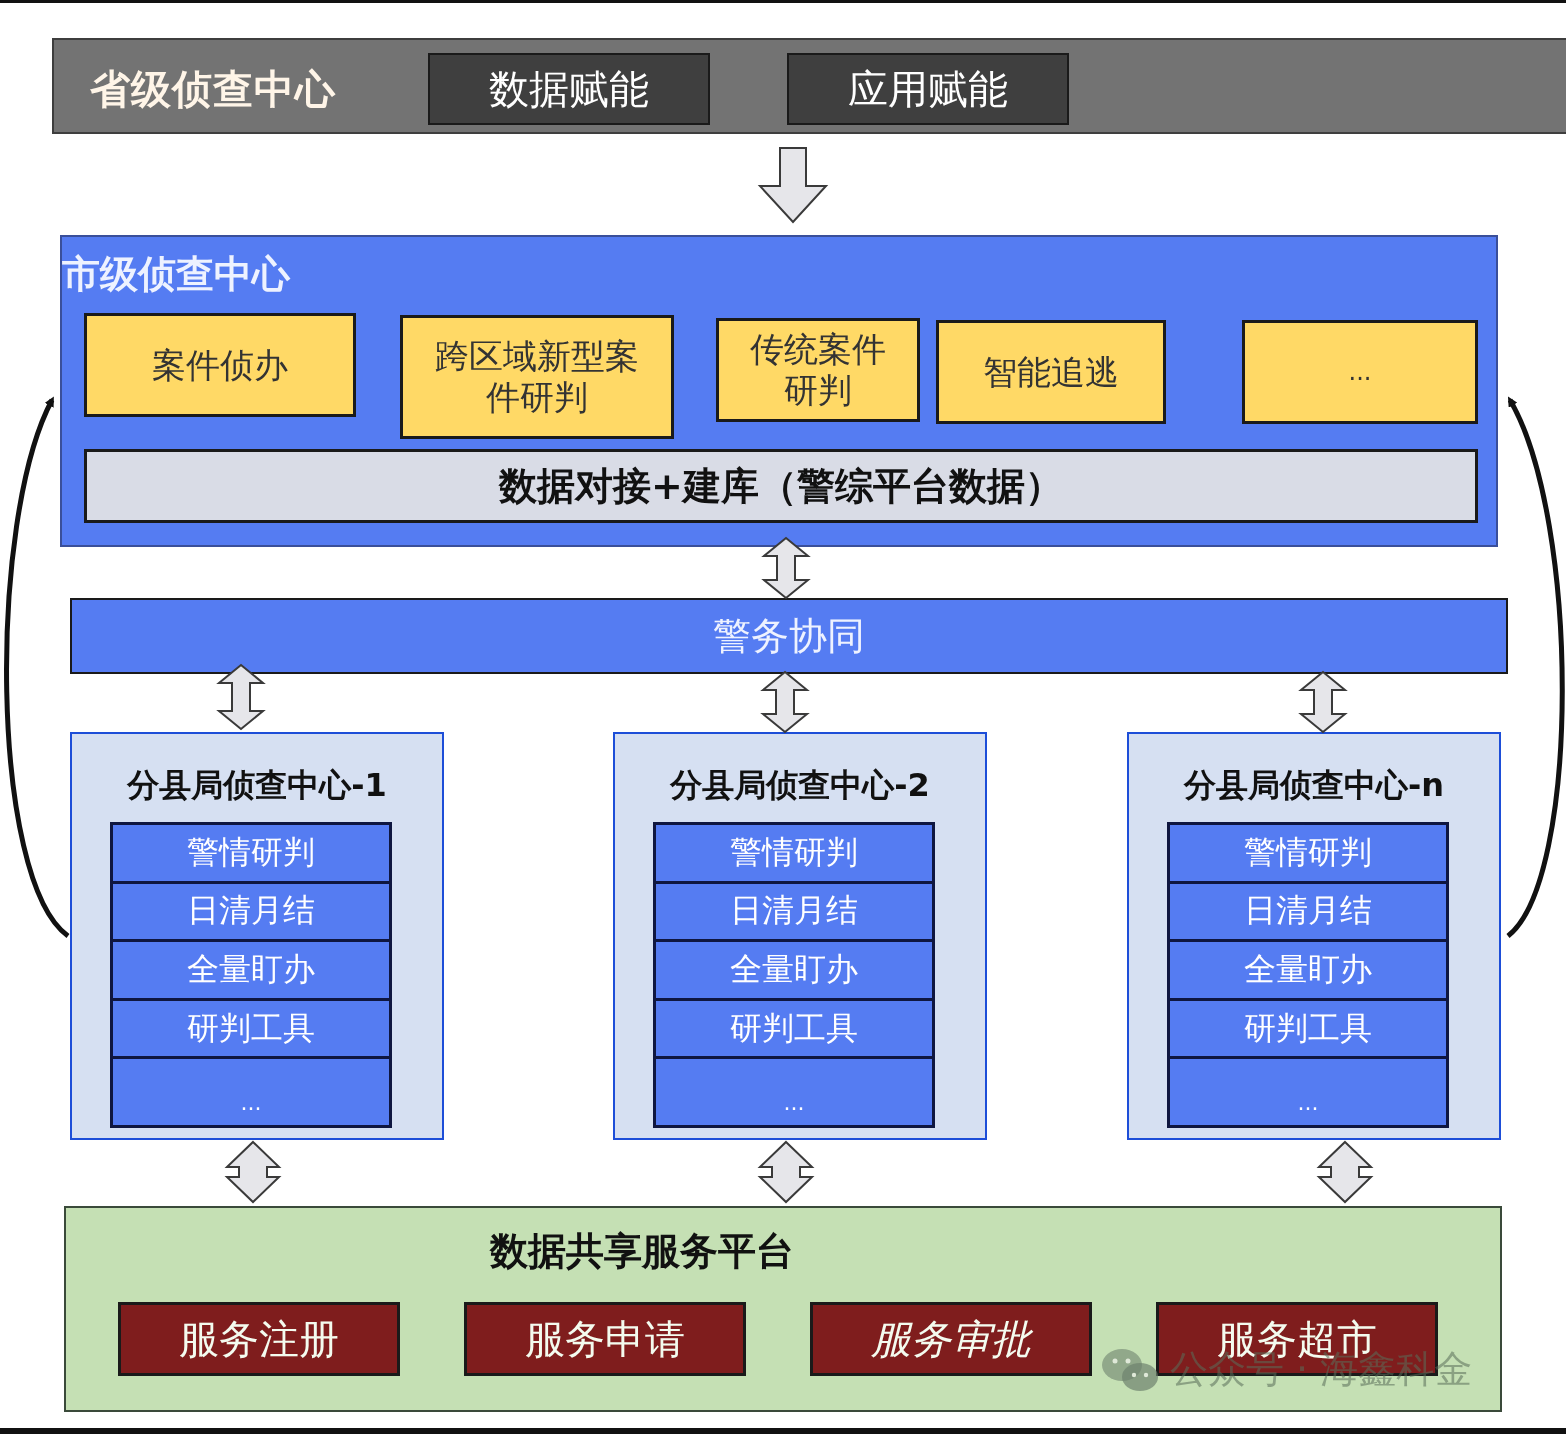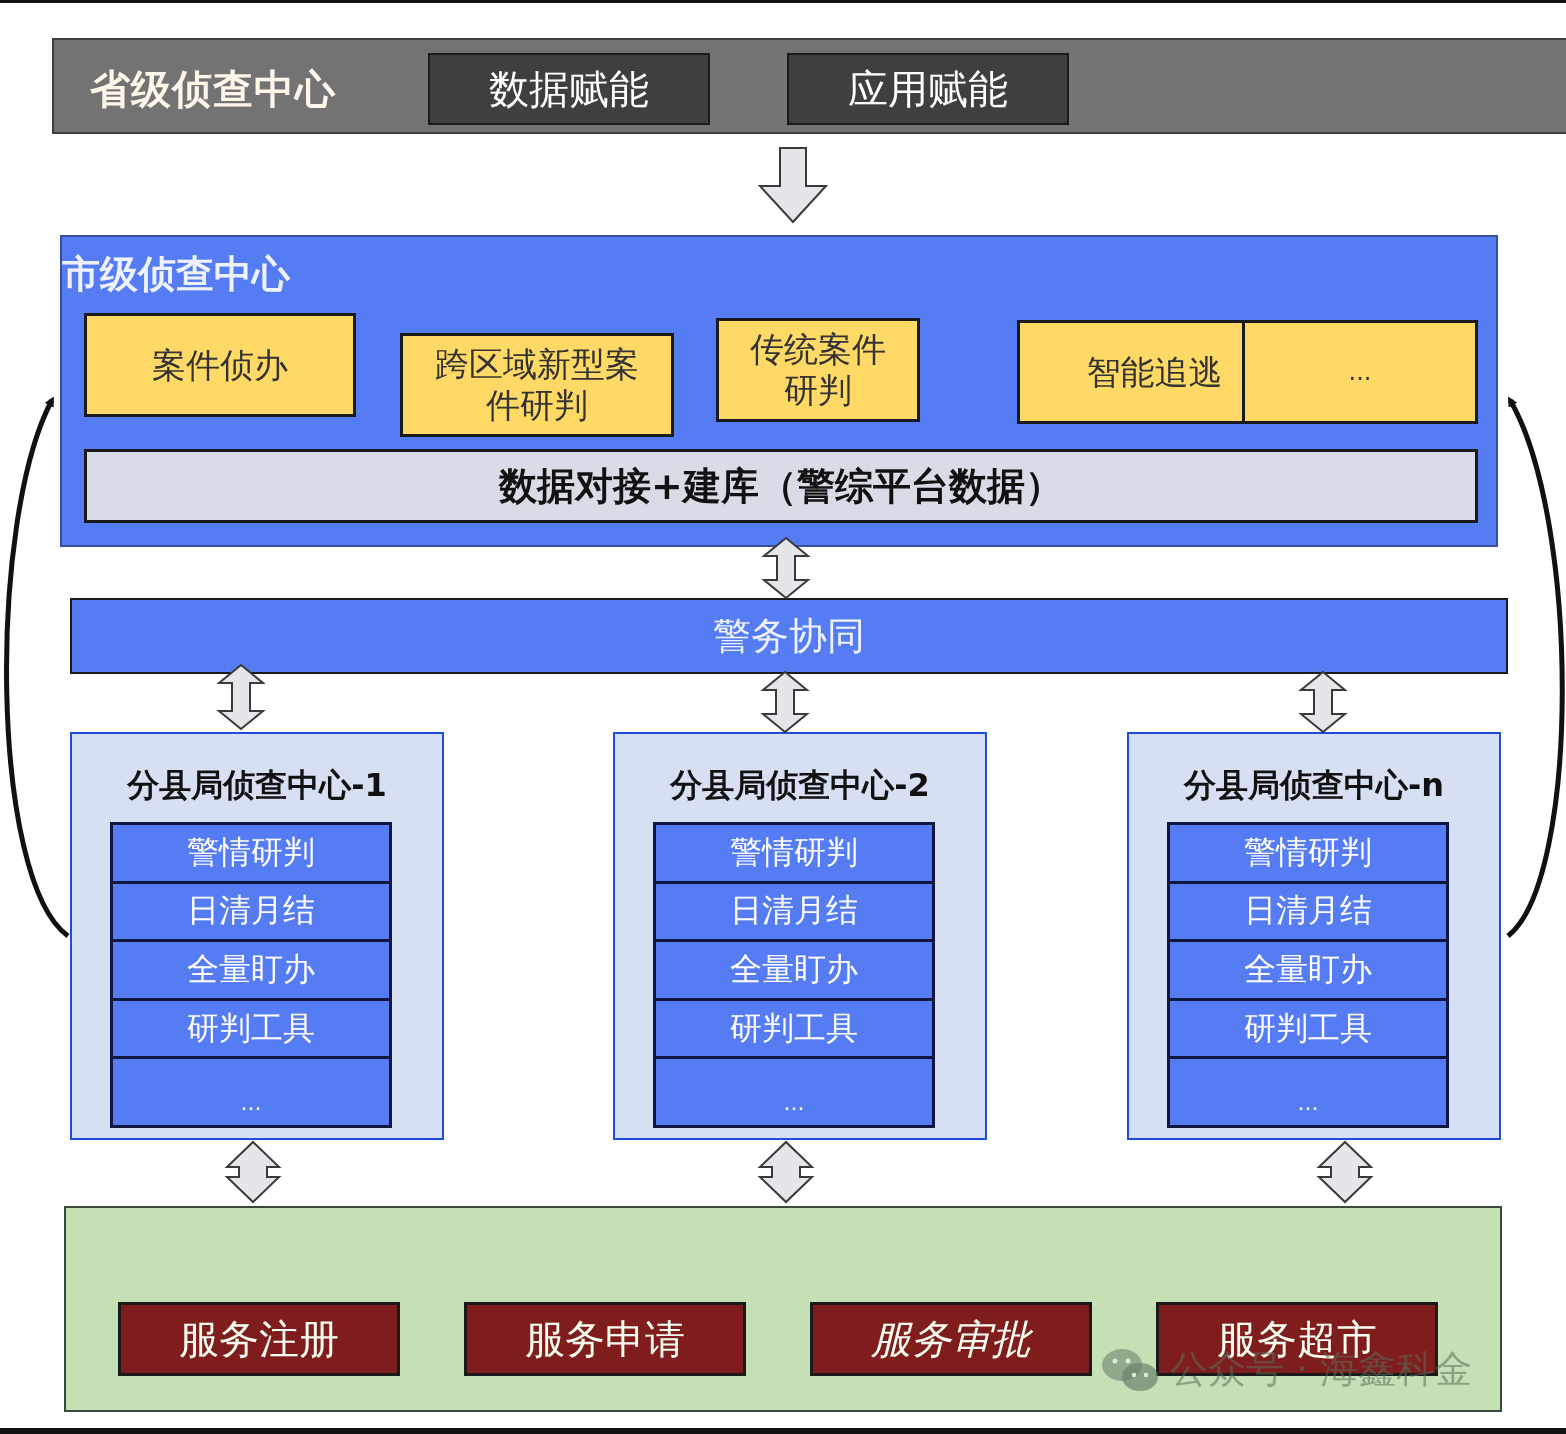--- a/index.html
+++ b/index.html
@@ -36,23 +36,23 @@
   .city-title {
     position: absolute; left: 0; width: 100%; top: 12px; text-align: left; font-size: 38px;
     font-weight: bold; color: #eef2ff;
   }
   .yellow {
     position: absolute; background: #ffd966; border: 3px solid #1a1a1a; box-sizing: border-box;
     color: #333; font-size: 34px; text-align: center; display: flex; align-items: center; justify-content: center;
     line-height: 1.2;
   }
   .y1 { left: 22px; top: 76px; width: 272px; height: 104px; }
-  .y2 { left: 338px; top: 96px; width: 274px; height: 104px; }
+  .y2 { left: 338px; top: 78px; width: 274px; height: 124px; }
   .y3 { left: 654px; top: 81px; width: 204px; height: 104px; }
-  .y4 { left: 955px; top: 83px; width: 275px; height: 104px; }
+  .y4 { left: 874px; top: 83px; width: 230px; height: 104px; }
   .y5 { left: 1180px; top: 83px; width: 236px; height: 104px; }
   .db-bar {
     position: absolute; left: 22px; top: 212px; width: 1394px; height: 74px;
     background: #d9dce6; border: 3px solid #1a1a1a; box-sizing: border-box;
     font-size: 38px; font-weight: bold; color: #111; display: flex; align-items: center; justify-content: center;
   }
 
   
   .coop {
     position: absolute; left: 70px; top: 598px; width: 1438px; height: 76px;
@@ -161,20 +161,21 @@
   <div class="func-stack">
     <div class="func-item">警情研判</div>
     <div class="func-item">日清月结</div>
     <div class="func-item">全量盯办</div>
     <div class="func-item">研判工具</div>
     <div class="func-item">...</div>
   </div>
 </div>
 
 <div class="platform">
+  <div class="platform-title">数据共享服务平台</div>
   <div class="svc s1">服务注册</div>
   <div class="svc s2">服务申请</div>
   <div class="svc s3">服务审批</div>
   <div class="svc s4">服务超市</div>
 </div>
 
 <svg class="overlay" width="1566" height="1434">
   <defs>
     <marker id="blackhead" markerWidth="10" markerHeight="10" refX="6" refY="5" orient="auto" markerUnits="userSpaceOnUse">
       <path d="M0,0 L10,5 L0,10 z" fill="#111"></path>

